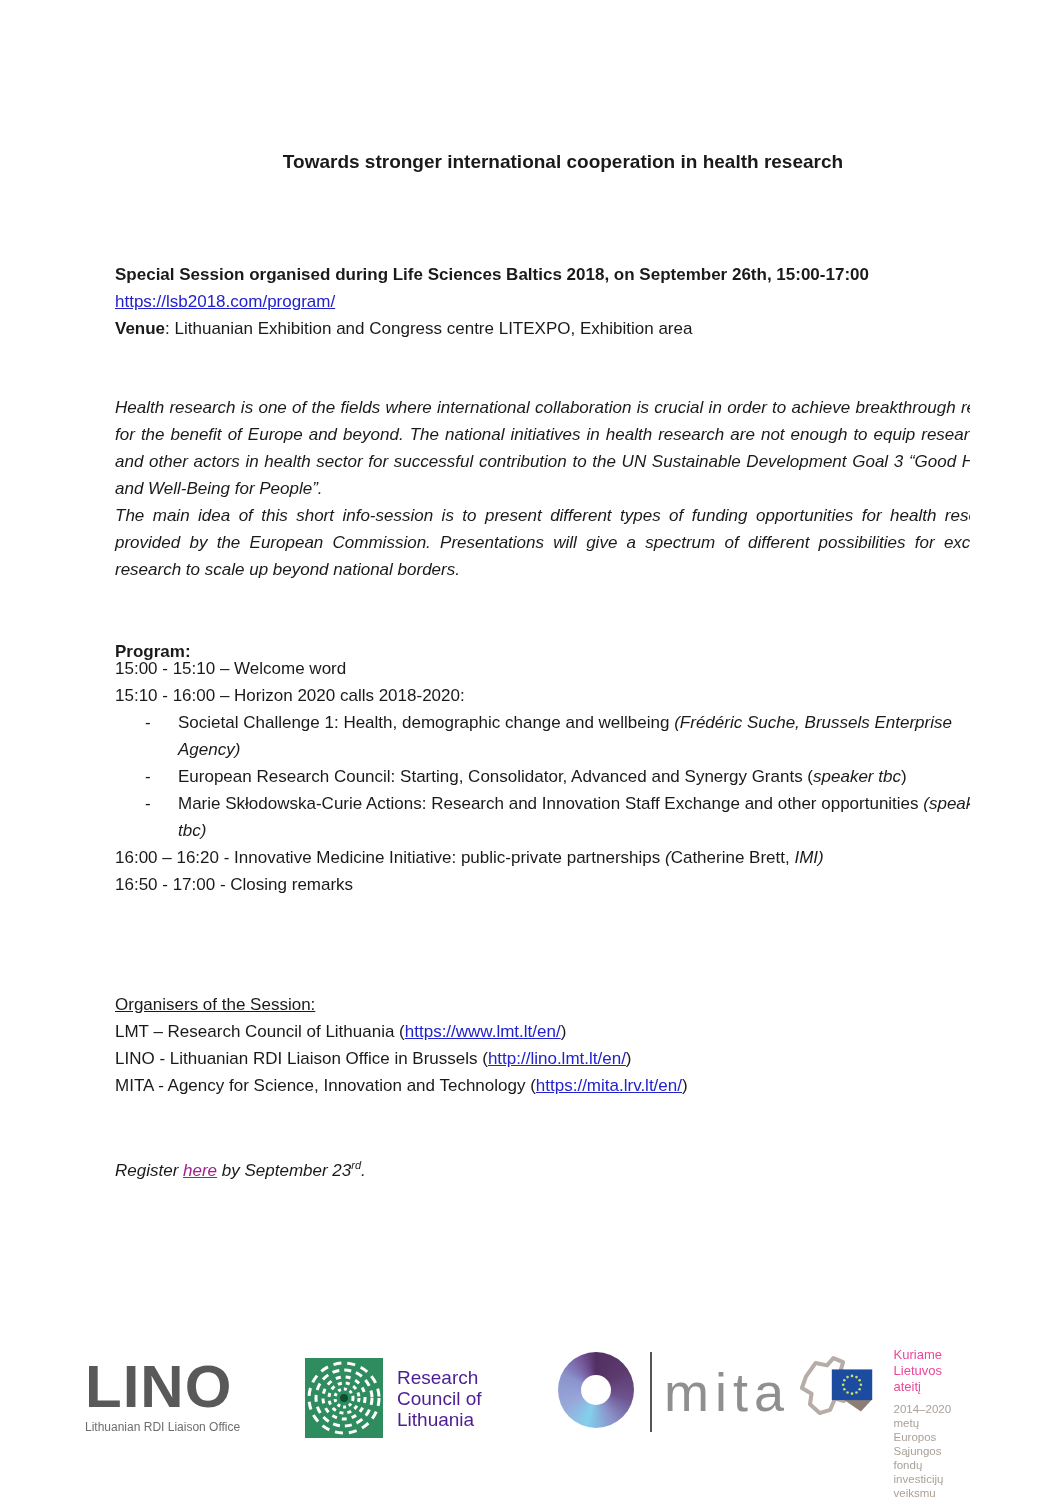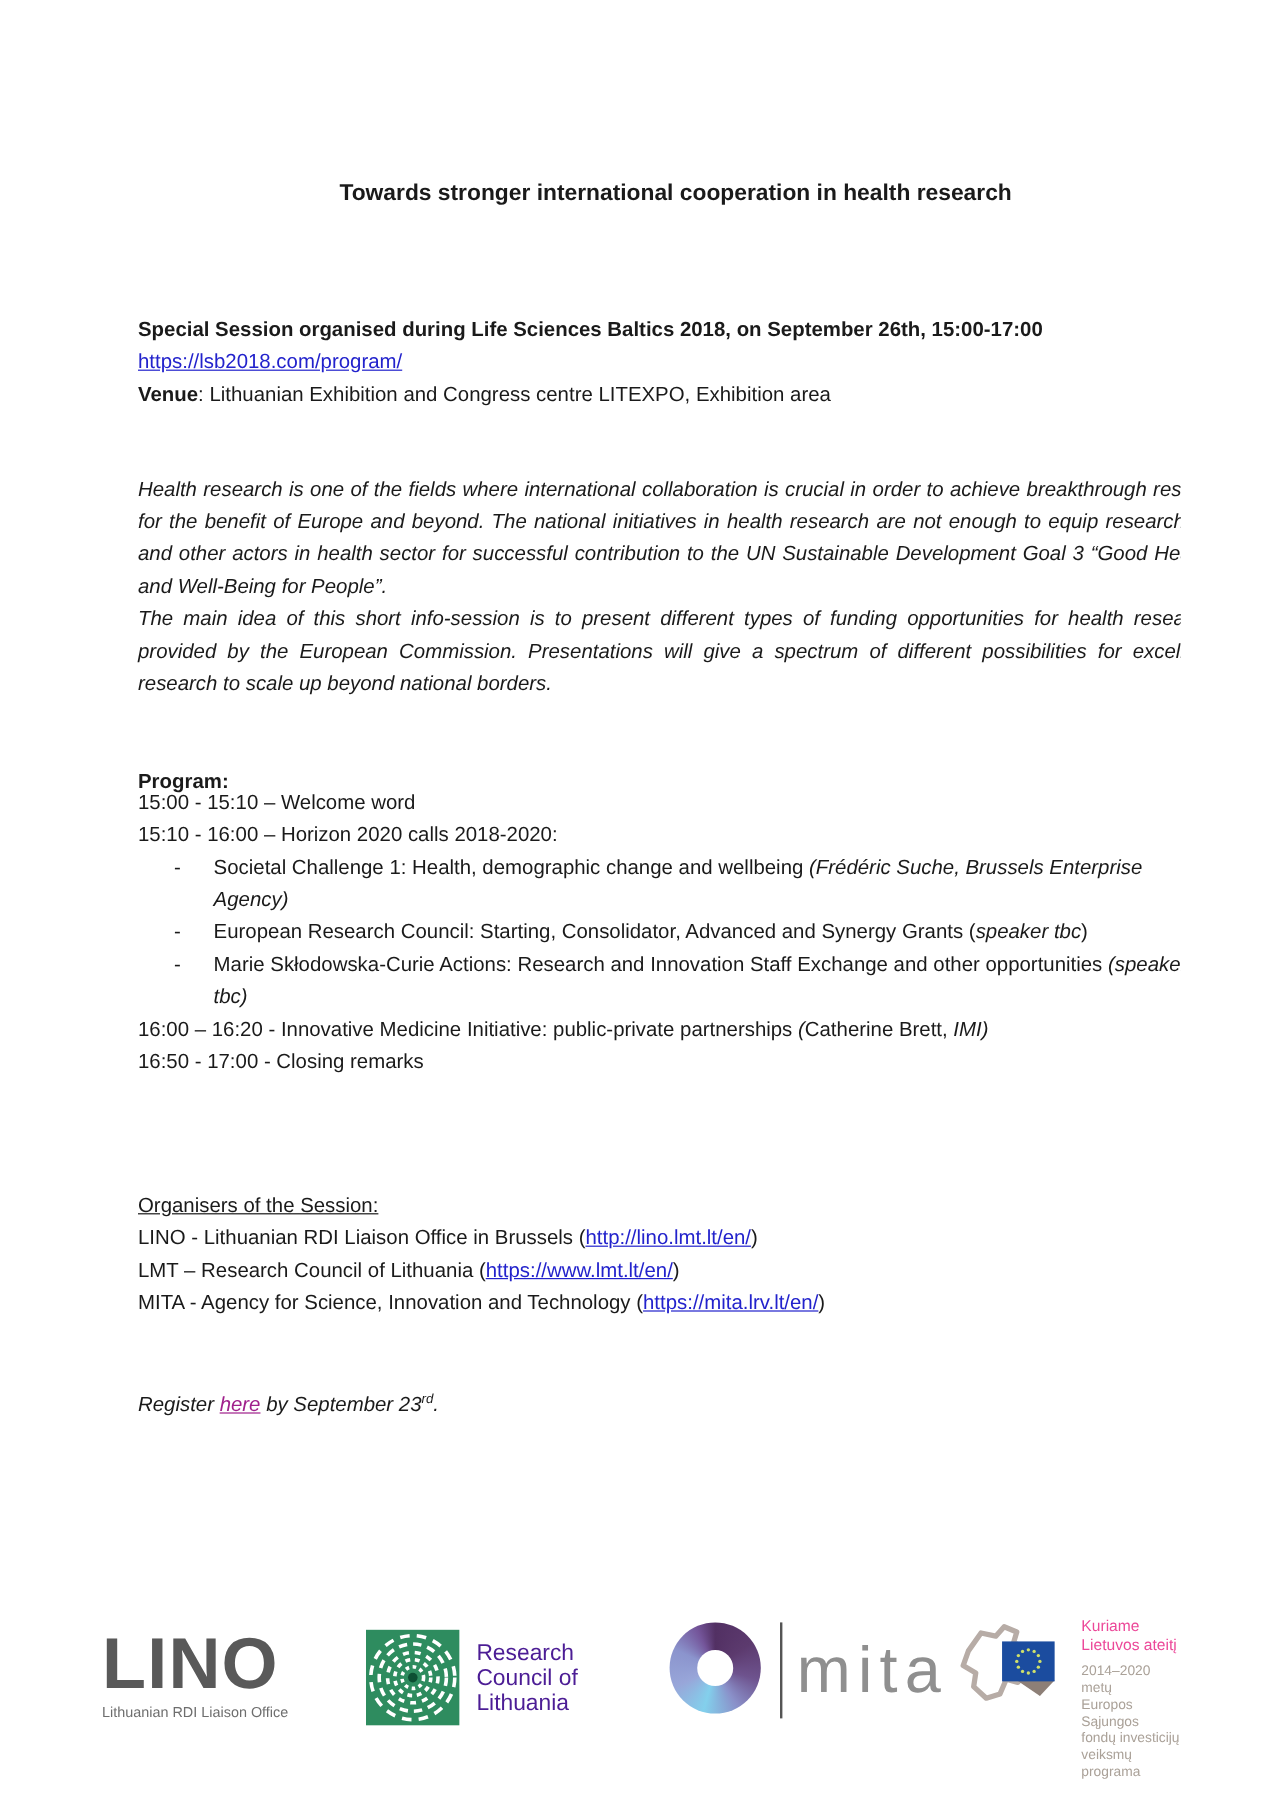--- a/index.html
+++ b/index.html
@@ -2,21 +2,20 @@
 <html style="--text: #1a1a1a; --link: #2222cc; --visited-link: #a0218c; --lino-gray: #595959; --rcl-green: #2e8c5f; --eu-blue: #1b4c9f; --star-yellow: #cfe06a; --map-taupe: #b7aca6; --mita-text: #8f8f8f;"><head>
 <meta charset="utf-8">
 <style>
   html,body { margin:0; padding:0; background:#fff; }
   .page {
     position:relative; width:970px; height:1497px; background:#fff;
     font-family:"Liberation Sans", sans-serif;
     color:var(--text,#1a1a1a);
     font-size:17px; line-height:27px;
     overflow:hidden;
-    padding-left:14px;
   }
   .col { position:absolute; left:115px; width:896px; }
 
   .doc-title { top:148px; text-align:center; font-weight:bold; font-size:19px; }
 
   .meta { top:261px; }
   .meta .bold { font-weight:bold; }
   a.link { color:var(--link,#2222cc); text-decoration:underline; cursor:pointer; }
   a.vlink { color:var(--visited-link,#a0218c); text-decoration:underline; cursor:pointer; }
 
@@ -105,22 +104,22 @@
         <span class="marker">-</span>
         <span class="runs"><span>Marie Skłodowska-Curie Actions: Research and Innovation Staff Exchange and other opportunities </span><span class="it">(speaker tbc)</span></span>
       </div>
       <div class="prog-row"><span class="runs"><span>16:00 – 16:20 - Innovative Medicine Initiative: public-private partnerships </span><span class="it">(</span><span>Catherine Brett, </span><span class="it">IMI)</span></span></div>
       <div class="prog-row"><span class="runs"><span>16:50 - 17:00 - Closing remarks</span></span></div>
     </div>
 
   <div class="col organisers">
     <div class="org-heading">Organisers of the Session:</div>
     <div>
+        <div><span>LMT – Research Council of Lithuania (</span><a class="link">https://www.lmt.lt/en/</a><span>)</span></div>
         <div><span>LINO - Lithuanian RDI Liaison Office in Brussels (</span><a class="link">http://lino.lmt.lt/en/</a><span>)</span></div>
-        <div><span>LMT – Research Council of Lithuania (</span><a class="link">https://www.lmt.lt/en/</a><span>)</span></div>
         <div><span>MITA - Agency for Science, Innovation and Technology (</span><a class="link">https://mita.lrv.lt/en/</a><span>)</span></div>
       </div>
   </div>
 
   <div class="col register">
     <span>Register </span><a class="vlink">here</a><span> by September 23</span><sup>rd</sup><span>.</span>
   </div>
 
   <div class="lino-logo">
     <div class="lino-word">LINO</div>

